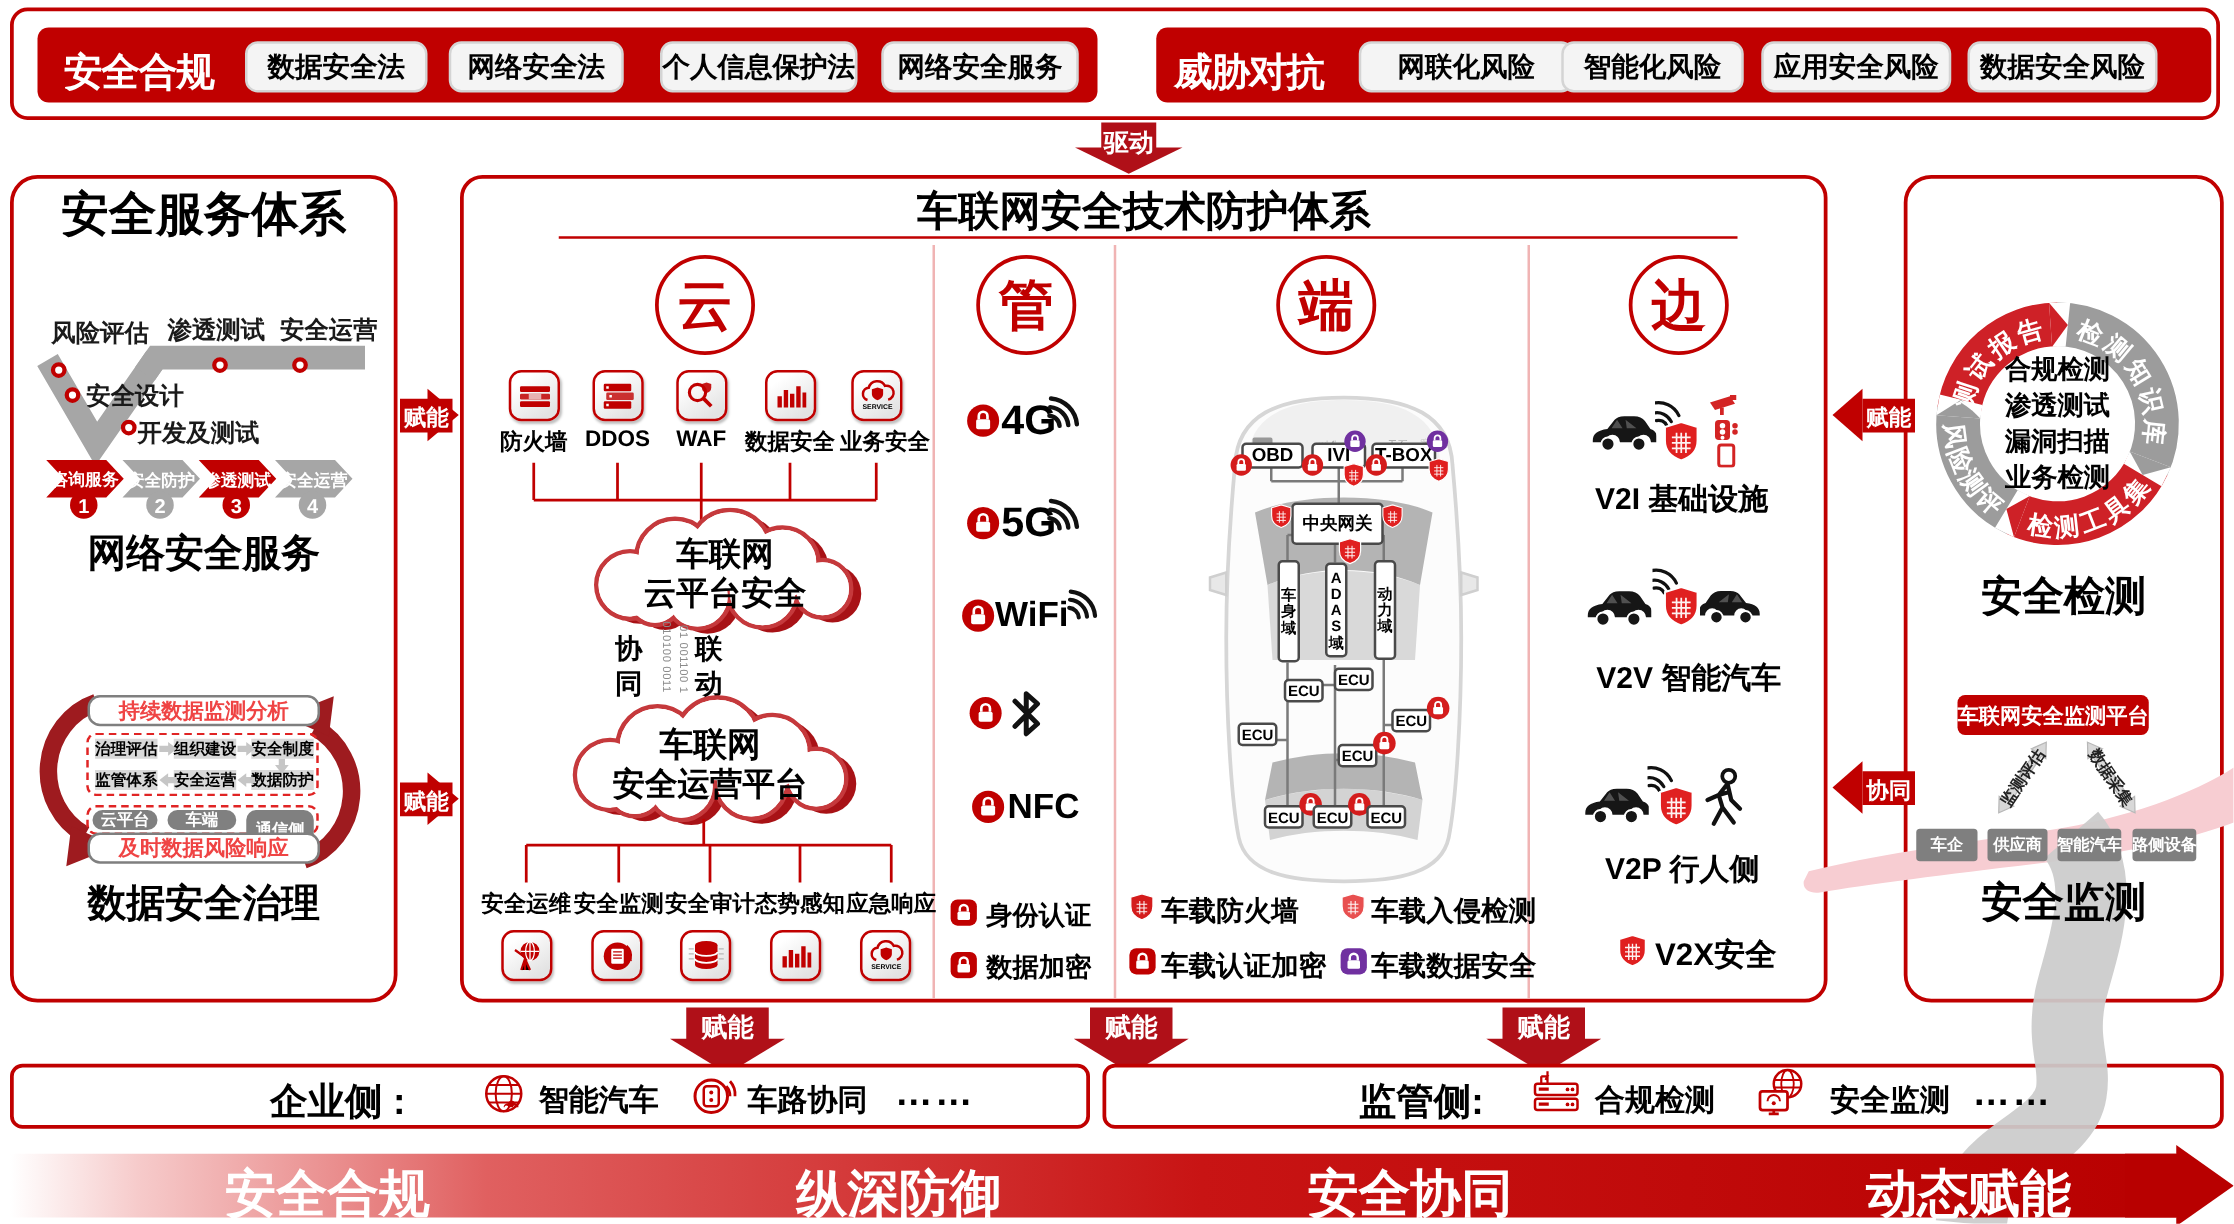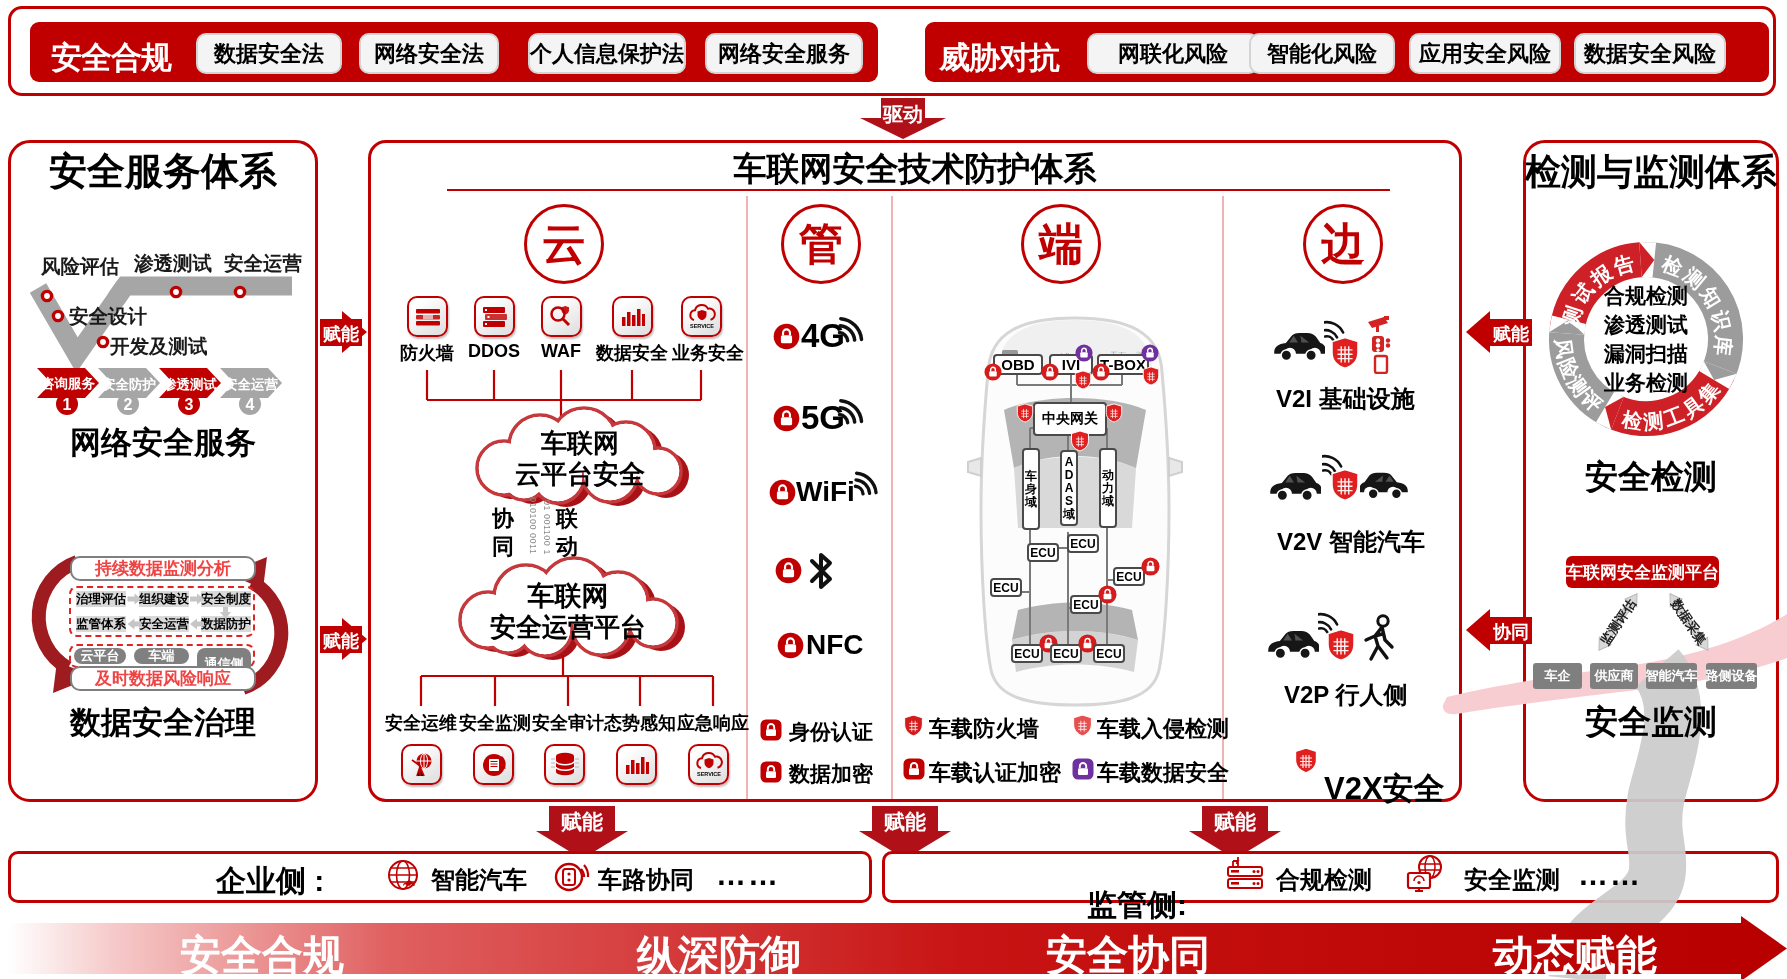--- a/index.html
+++ b/index.html
@@ -645,24 +645,23 @@
 <path d="M20 13 l-7 9 -9 4 M13 22 l3 10 -7 13 M16 32 l9 12 M20 13 l3 13 7 7 M13 22 l7-2" fill="none" stroke="#111" stroke-width="3.4" stroke-linecap="round" stroke-linejoin="round"></path>
     </svg>
 <div class="abs b" style="left:1284px;top:679px;font-size:24px;">V2P   行人侧</div>
 <svg class="abs" style="left:1294px;top:747px;" width="24" height="27" viewBox="0 0 24 27">
       <path d="M12 1.2 L22.4 4.4 V13 c0 6.8-4.6 10.8-10.4 12.7 C6.2 23.8 1.6 19.8 1.6 13 V4.4 Z" fill="#e02020" stroke="#fff" stroke-width="1.2"></path>
       <rect x="5.5" y="7.5" width="13" height="14" rx="2" fill="none" stroke="none"></rect>
       <g stroke="#fff" stroke-width="1.1" opacity="0.95">
         <path d="M6 11 h12 M6 14.5 h12 M6 18 h12 M9 8 v13 M12 8 v13 M15 8 v13"></path>
       </g>
     </svg>
-<div class="abs b" style="left:1324px;top:768px;font-size:31px;">V2X安全</div>
+<div class="abs b" style="left:1324px;top:747px;font-size:25px;">V2X安全</div>
 
 <div class="panel" style="left:1523px;top:140px;width:256px;height:662px;"></div>
-<div class="abs b" style="left:1523px;top:148px;width:256px;font-size:36px;text-align:center;letter-spacing:0px;">检测与监测体系</div>
 
 <svg class="abs z10" style="left:1520px;top:213px;" width="252" height="252" viewBox="1520 213 252 252">
 <defs>
         <path id="tp1" d="M 1576.2 329.2 A 70.5 70.5 0 0 1 1639.9 268.8"></path>
         <path id="tp2" d="M 1652.1 268.8 A 70.5 70.5 0 0 1 1711.4 365.4"></path>
         <path id="tp3" d="M 1615.4 423.1 A 89.5 89.5 0 0 0 1725.0 381.0"></path>
         <path id="tp4" d="M 1556.8 331.2 A 89.5 89.5 0 0 0 1604.0 418.0"></path>
       </defs>
 <path d="M 1567.3 327.9 A 79.5 79.5 0 0 1 1646.0 259.5" fill="none" stroke="#ce2127" stroke-width="35"></path>
 <path d="M 1646.0 259.5 A 79.5 79.5 0 0 1 1718.1 372.6" fill="none" stroke="#9c9c9c" stroke-width="35"></path>
@@ -739,21 +738,21 @@
 <div class="abs b z10" style="left:431px;top:864px;font-size:24px;">智能汽车</div>
 <svg class="abs z10" style="left:550px;top:857px;" width="42" height="40" viewBox="0 0 42 40">
 <circle cx="19" cy="20" r="13" fill="none" stroke="#c00000" stroke-width="2.4"></circle>
 <rect x="13" y="12" width="12" height="16" rx="2.5" fill="none" stroke="#c00000" stroke-width="2"></rect>
 <circle cx="19" cy="17" r="1.6" fill="#c00000"></circle>
       <circle cx="19" cy="23" r="1.6" fill="#c00000"></circle>
 <path d="M34 8 a16 16 0 0 1 4 12 M31 12 a11 11 0 0 1 3 8" stroke="#c00000" stroke-width="2.2" fill="none"></path>
     </svg>
 <div class="abs b z10" style="left:598px;top:864px;font-size:24px;">车路协同</div>
 <div class="abs b z10" style="left:716px;top:858px;font-size:30px;letter-spacing:2px;">……</div>
-<div class="abs b z10" style="left:1087px;top:861px;font-size:30px;margin-top:24px;">监管侧:</div>
+<div class="abs b z10" style="left:1087px;top:861px;font-size:30px;">监管侧:</div>
 <svg class="abs z10" style="left:1224px;top:855px;" width="44" height="42" viewBox="0 0 44 42">
 <g fill="none" stroke="#c00000" stroke-width="2">
 <rect x="4" y="12" width="34" height="9" rx="2"></rect>
         <rect x="4" y="24" width="34" height="9" rx="2"></rect>
 <path d="M9 6 v6 M9 6 h5 l-1.5 3 M14 2 v10" stroke-width="1.8"></path>
       </g>
 <g fill="#c00000">
         <circle cx="30" cy="16.5" r="1.5"></circle>
         <circle cx="34" cy="16.5" r="1.5"></circle>
         <circle cx="30" cy="28.5" r="1.5"></circle>

